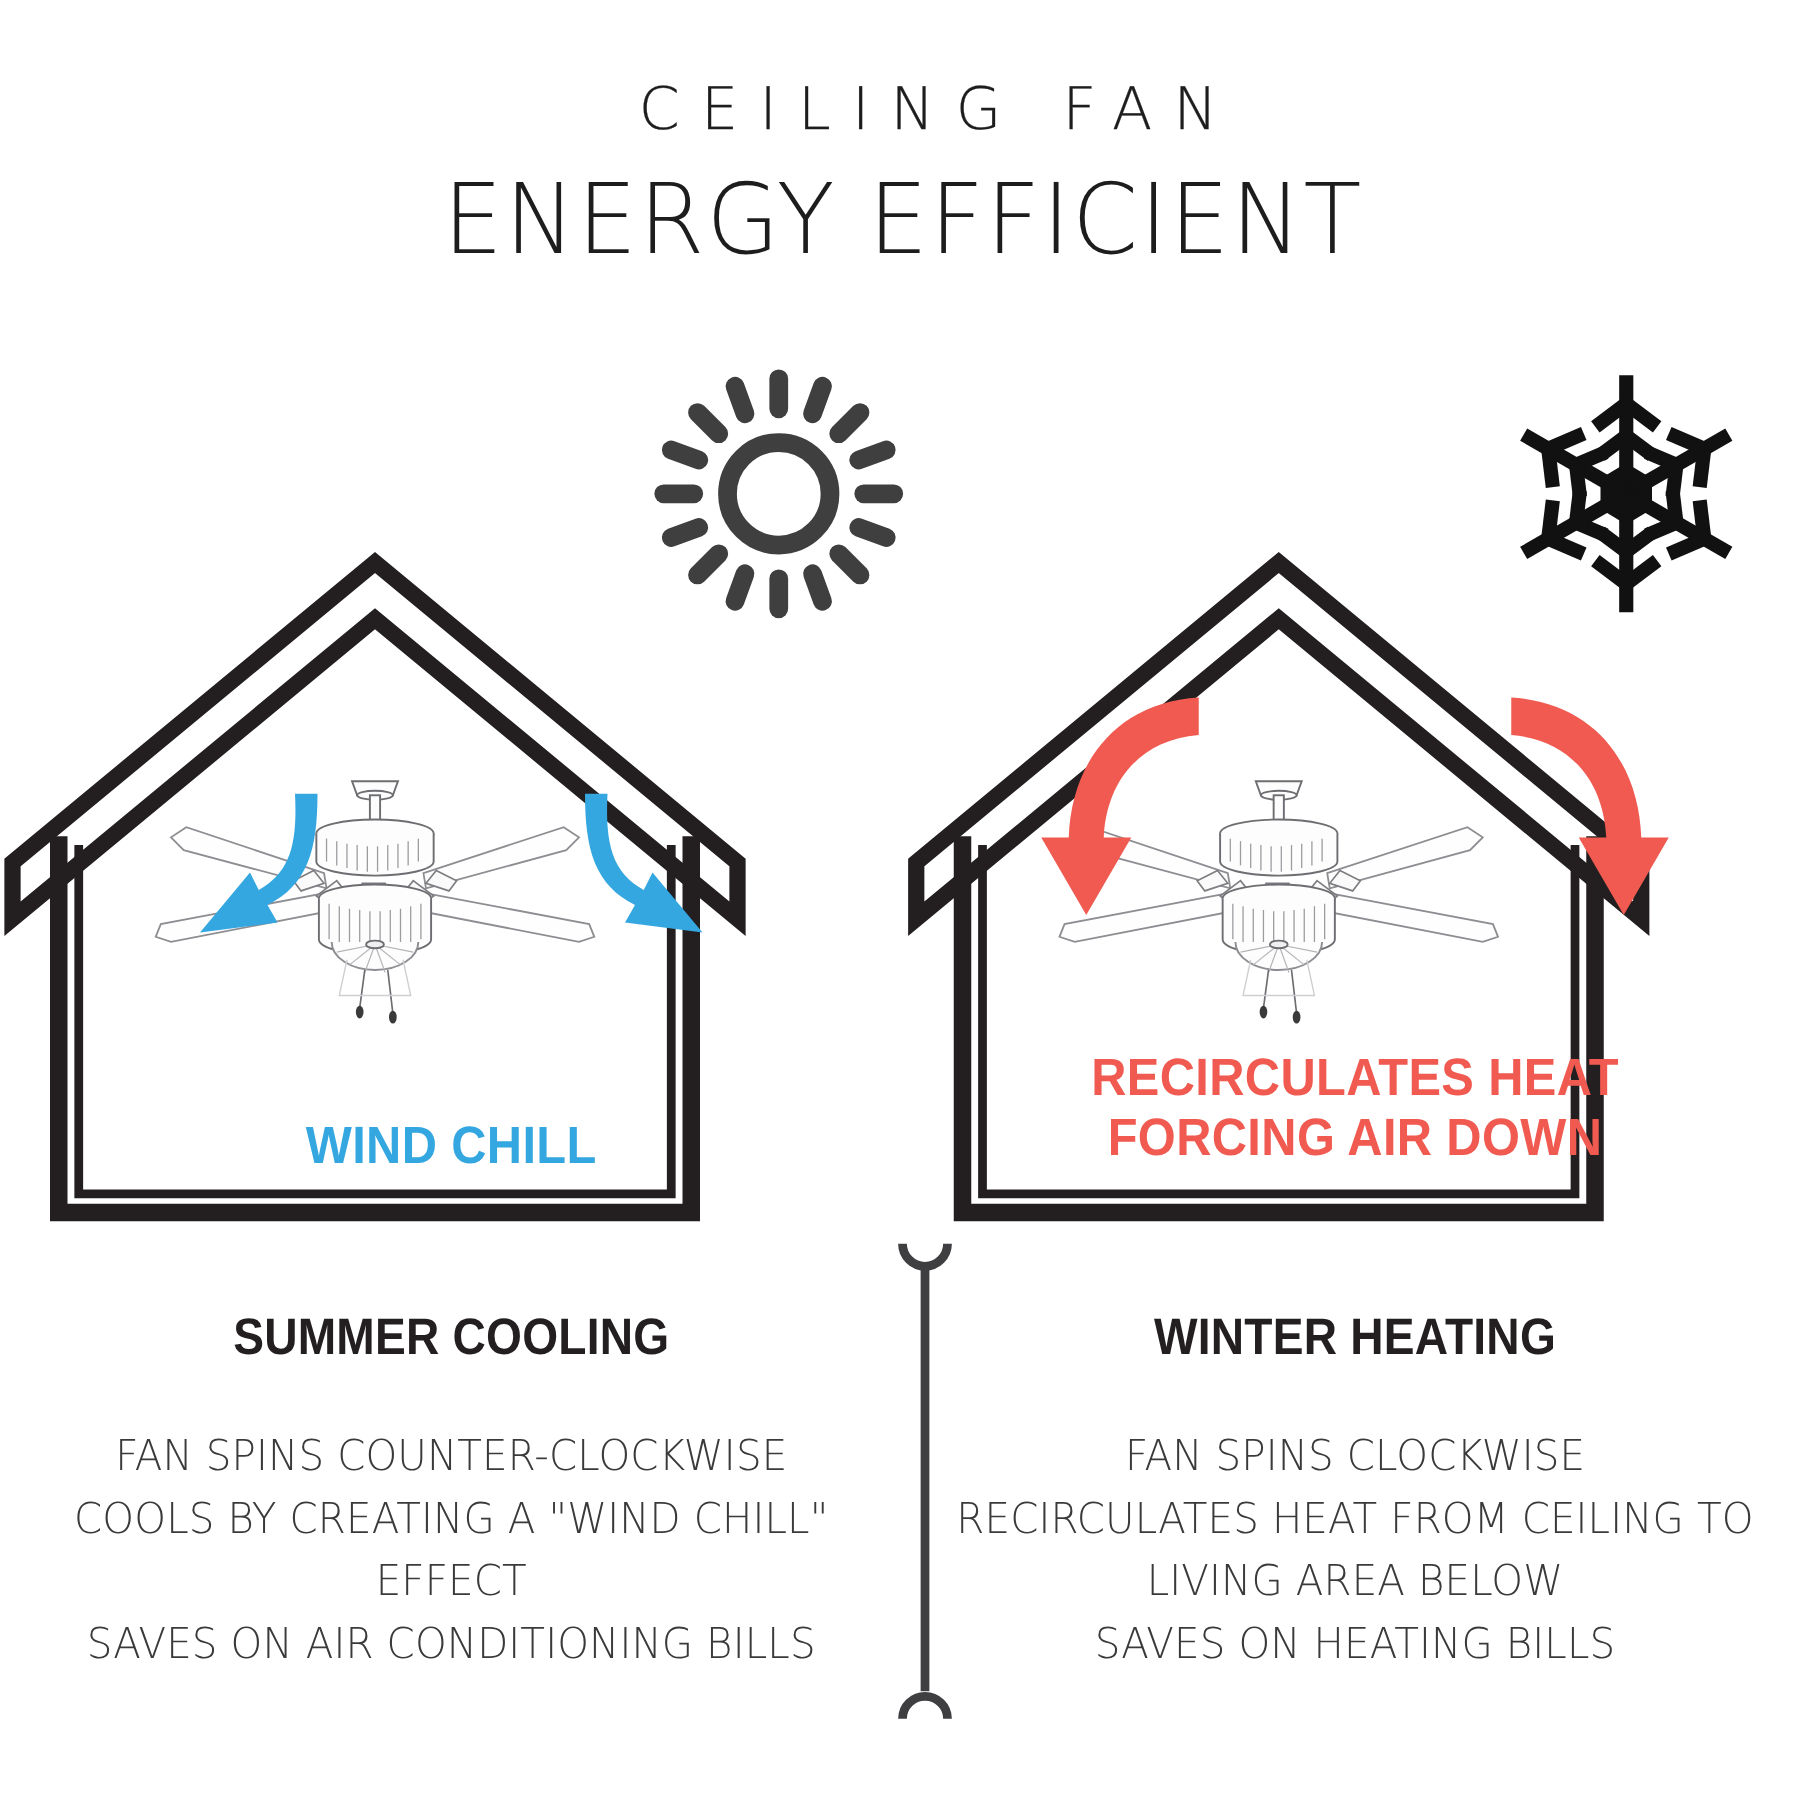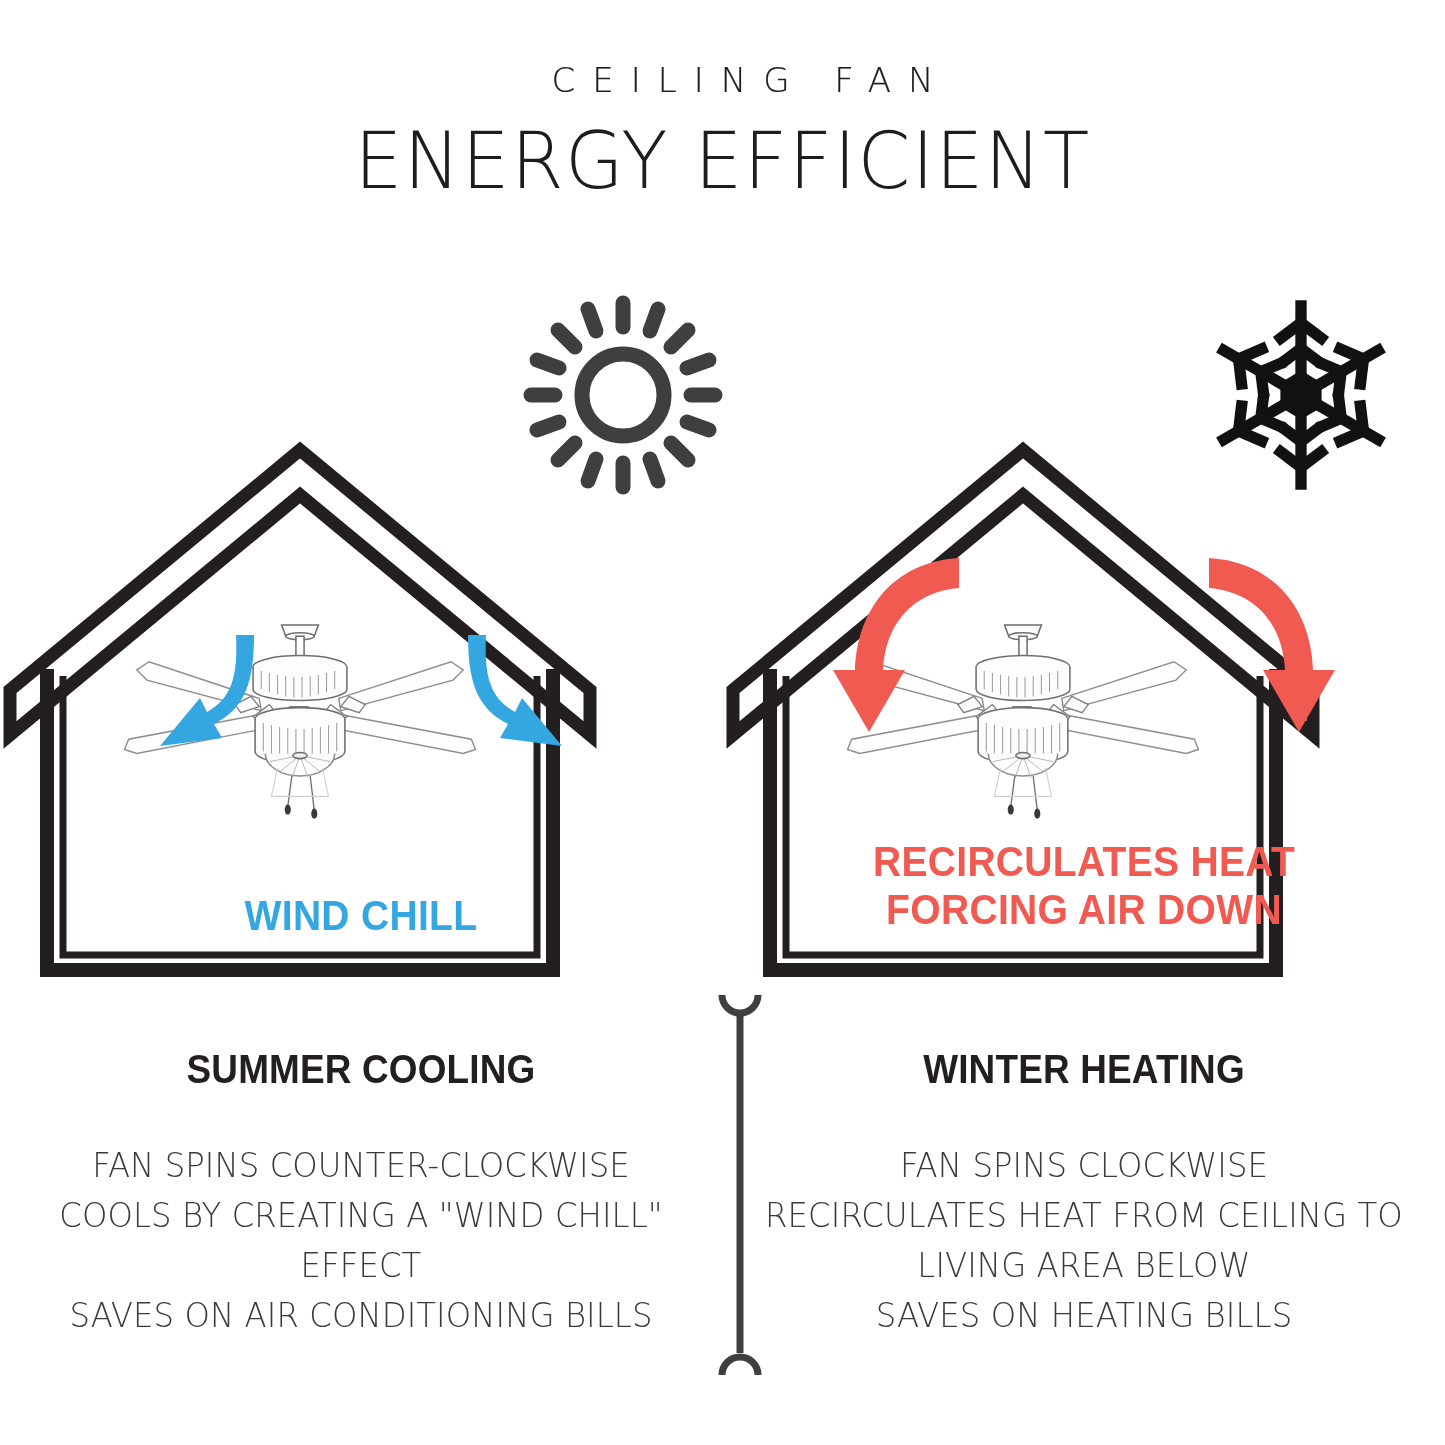--- a/index.html
+++ b/index.html
@@ -10,21 +10,21 @@
     overflow:hidden;
     position:relative;
   }
   .stage{position:absolute;left:0;top:0;width:1445px;height:1445px;}
 
   
   .hdr{position:absolute;left:0;top:0;width:1445px;text-align:center;}
   .eyebrow{
     font-family:"DejaVu Sans","Liberation Sans",sans-serif;
     font-weight:300;
-    font-size:34px;
+    font-size:47px;
     letter-spacing:17px;
     color:#1d1d1d;
     margin-top:62px;
     line-height:1.1;
     text-indent:17px;
     padding-left:40px;
     -webkit-text-stroke:0.2px #1d1d1d;
   }
   .headline{
     font-family:"DejaVu Sans","Liberation Sans",sans-serif;

